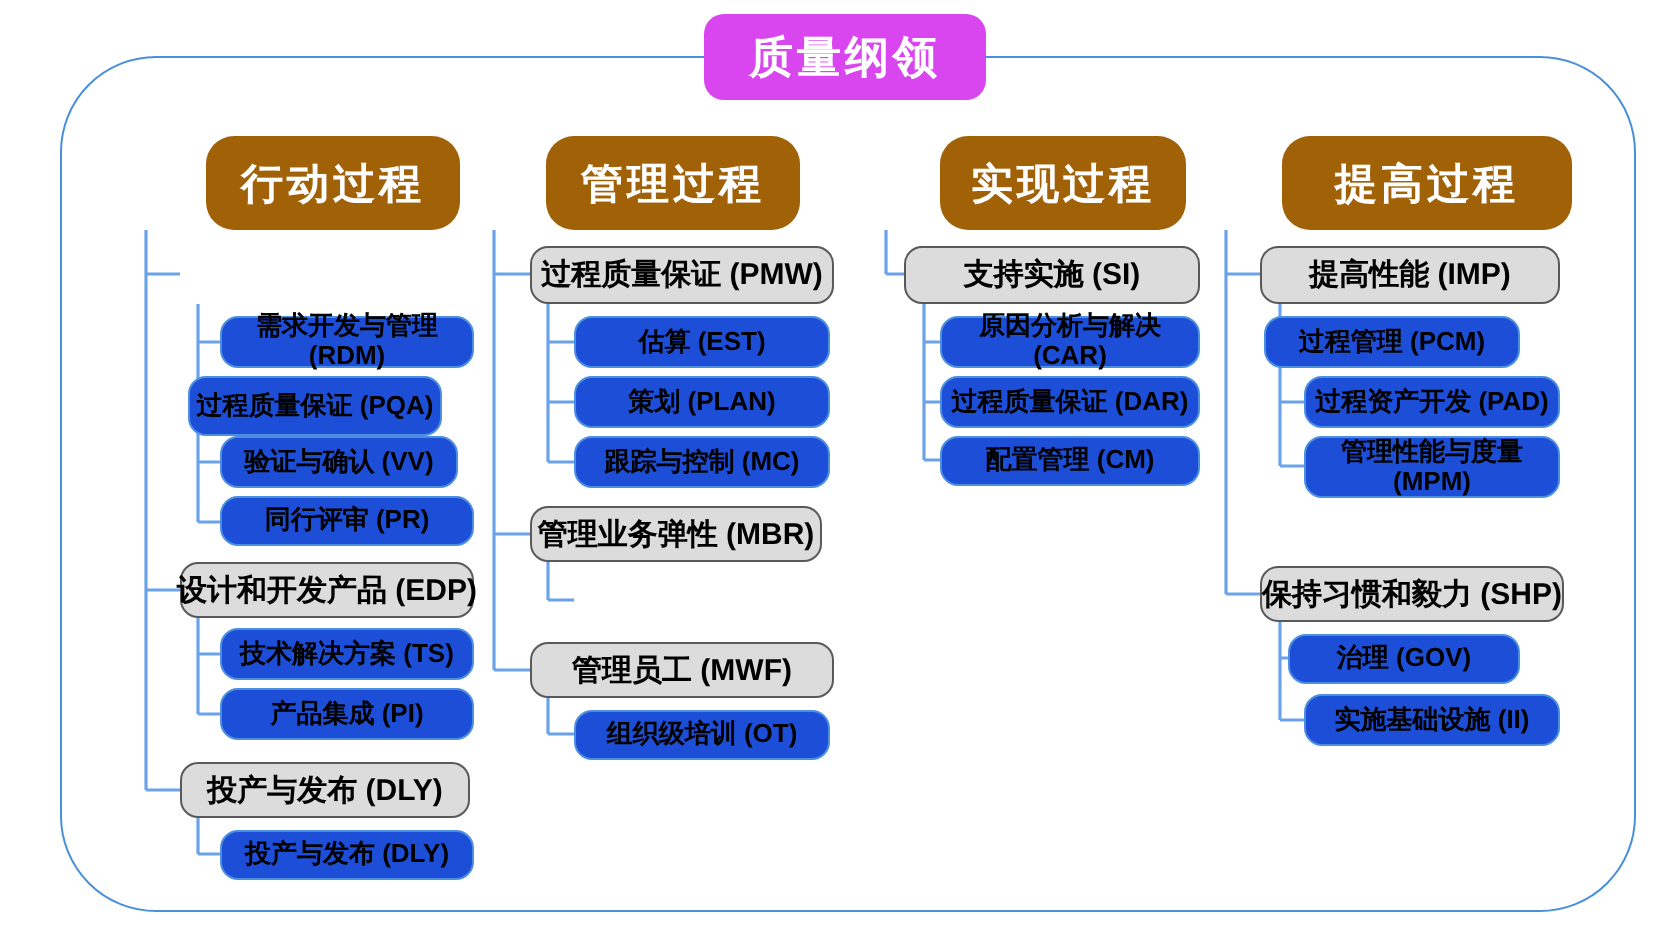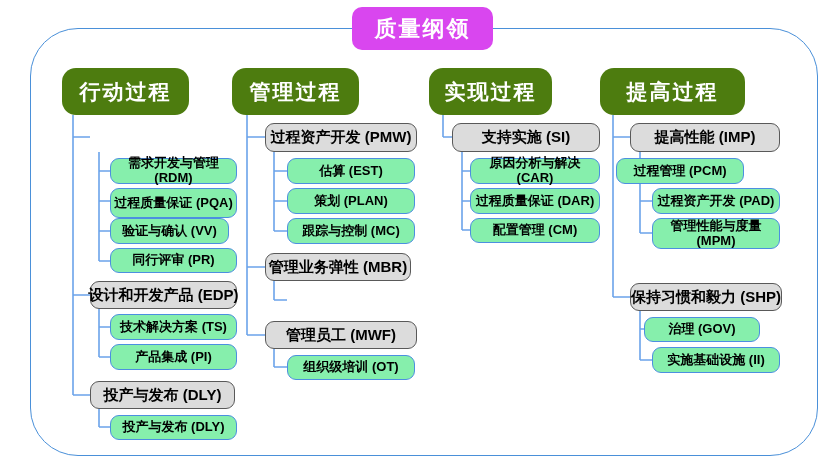--- a/index.html
+++ b/index.html
@@ -11,32 +11,33 @@
     position:absolute;left:30px;top:28px;width:786px;height:426px;
     border:1.6px solid #4a90d9;border-radius:48px;background:#fff;
   }
   .connectors{position:absolute;left:0;top:0;width:839px;height:469px;}
   .title{
     position:absolute;left:352px;top:7px;width:141px;height:43px;
     background:#d946ef;border-radius:10px;color:#fff;font-weight:bold;font-size:22px;
     display:flex;align-items:center;justify-content:center;letter-spacing:2px;
   }
   .hdr{
-    position:absolute;background:#4d7c0f;border-radius:14px;color:#fff;
+    position:absolute;background:#a16207;border-radius:14px;color:#fff;
     font-weight:bold;font-size:21px;display:flex;align-items:center;justify-content:center;
     letter-spacing:2px;
+    margin-left:41px;
   }
   .g{
     position:absolute;background:#dcdcdc;border:1.6px solid #595959;border-radius:9px;
     color:#000;font-weight:bold;font-size:15px;
     display:flex;align-items:center;justify-content:center;white-space:nowrap;
     box-sizing:border-box;
   }
   .w{
-    position:absolute;background:#86efac;border:1.5px solid #4c8fe0;border-radius:9px;
+    position:absolute;background:#1d4ed8;border:1.5px solid #4c8fe0;border-radius:9px;
     color:#000;font-weight:bold;font-size:13px;line-height:1.15;
     display:flex;align-items:center;justify-content:center;text-align:center;
     box-sizing:border-box;padding:0 2px;
   }
 </style>
 </head>
 <body>
 
 <div class="canvas">
 
@@ -63,48 +64,48 @@
   </svg>
 
   <div class="title">质量纲领</div>
 
   <div class="hdr" style="left:62px;top:68px;width:127px;height:47px">行动过程</div>
   <div class="hdr" style="left:232px;top:68px;width:127px;height:47px">管理过程</div>
   <div class="hdr" style="left:429px;top:68px;width:123px;height:47px">实现过程</div>
   <div class="hdr" style="left:600px;top:68px;width:145px;height:47px">提高过程</div>
 
   <div class="w" style="left:110px;top:158px;width:127px;height:26px">需求开发与管理 (RDM)</div>
-  <div class="w" style="left:110px;top:188px;width:127px;height:30px">过程质量保证 (PQA)</div>
+  <div class="w" style="left:94px;top:188px;width:127px;height:30px">过程质量保证 (PQA)</div>
   <div class="w" style="left:110px;top:218px;width:119px;height:26px">验证与确认 (VV)</div>
   <div class="w" style="left:110px;top:248px;width:127px;height:25px">同行评审 (PR)</div>
 
   <div class="g" style="left:90px;top:281px;width:147px;height:28px">设计和开发产品 (EDP)</div>
   <div class="w" style="left:110px;top:314px;width:127px;height:26px">技术解决方案 (TS)</div>
   <div class="w" style="left:110px;top:344px;width:127px;height:26px">产品集成 (PI)</div>
 
   <div class="g" style="left:90px;top:381px;width:145px;height:28px">投产与发布 (DLY)</div>
   <div class="w" style="left:110px;top:415px;width:127px;height:25px">投产与发布 (DLY)</div>
 
-  <div class="g" style="left:265px;top:123px;width:152px;height:29px">过程资产开发 (PMW)</div>
+  <div class="g" style="left:265px;top:123px;width:152px;height:29px">过程质量保证 (PMW)</div>
   <div class="w" style="left:287px;top:158px;width:128px;height:26px">估算 (EST)</div>
   <div class="w" style="left:287px;top:188px;width:128px;height:26px">策划 (PLAN)</div>
   <div class="w" style="left:287px;top:218px;width:128px;height:26px">跟踪与控制 (MC)</div>
 
   <div class="g" style="left:265px;top:253px;width:146px;height:28px">管理业务弹性 (MBR)</div>
 
   <div class="g" style="left:265px;top:321px;width:152px;height:28px">管理员工 (MWF)</div>
   <div class="w" style="left:287px;top:355px;width:128px;height:25px">组织级培训 (OT)</div>
 
   <div class="g" style="left:452px;top:123px;width:148px;height:29px">支持实施 (SI)</div>
   <div class="w" style="left:470px;top:158px;width:130px;height:26px">原因分析与解决 (CAR)</div>
   <div class="w" style="left:470px;top:188px;width:130px;height:26px">过程质量保证 (DAR)</div>
   <div class="w" style="left:470px;top:218px;width:130px;height:25px">配置管理 (CM)</div>
 
   <div class="g" style="left:630px;top:123px;width:150px;height:29px">提高性能 (IMP)</div>
-  <div class="w" style="left:616px;top:158px;width:128px;height:26px">过程管理 (PCM)</div>
+  <div class="w" style="left:632px;top:158px;width:128px;height:26px">过程管理 (PCM)</div>
   <div class="w" style="left:652px;top:188px;width:128px;height:26px">过程资产开发 (PAD)</div>
   <div class="w" style="left:652px;top:218px;width:128px;height:31px">管理性能与度量 (MPM)</div>
 
   <div class="g" style="left:630px;top:283px;width:152px;height:28px">保持习惯和毅力 (SHP)</div>
   <div class="w" style="left:644px;top:317px;width:116px;height:25px">治理 (GOV)</div>
   <div class="w" style="left:652px;top:347px;width:128px;height:26px">实施基础设施 (II)</div>
 
 </div>
 
 </body></html>

